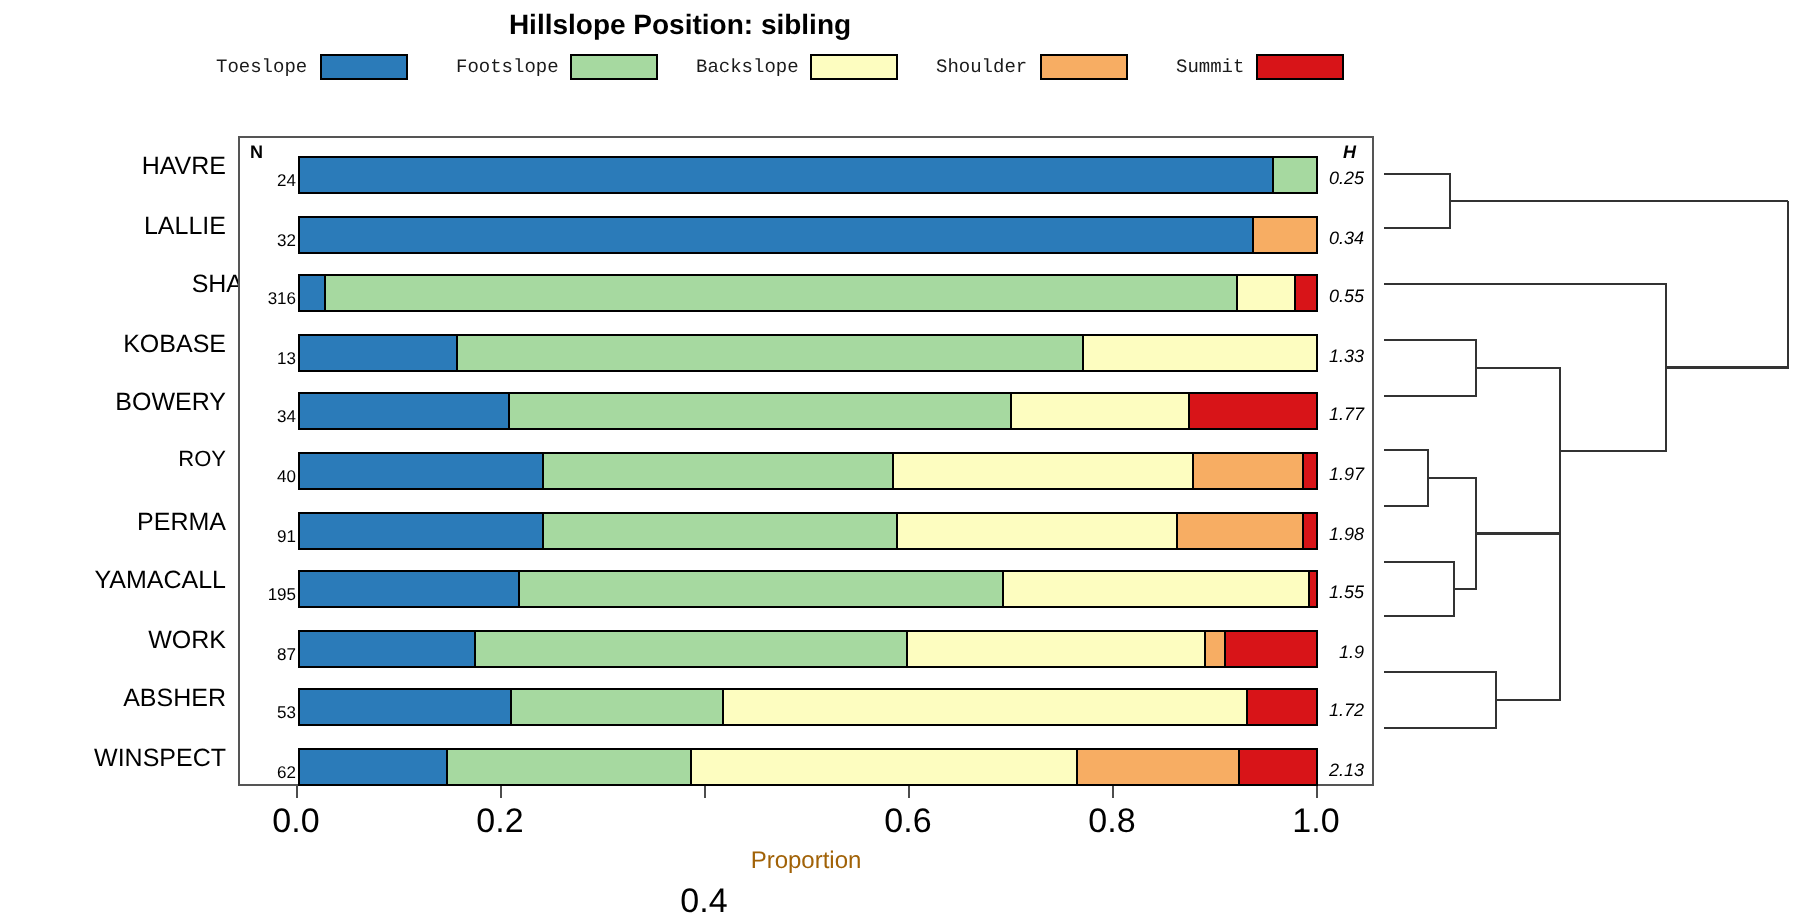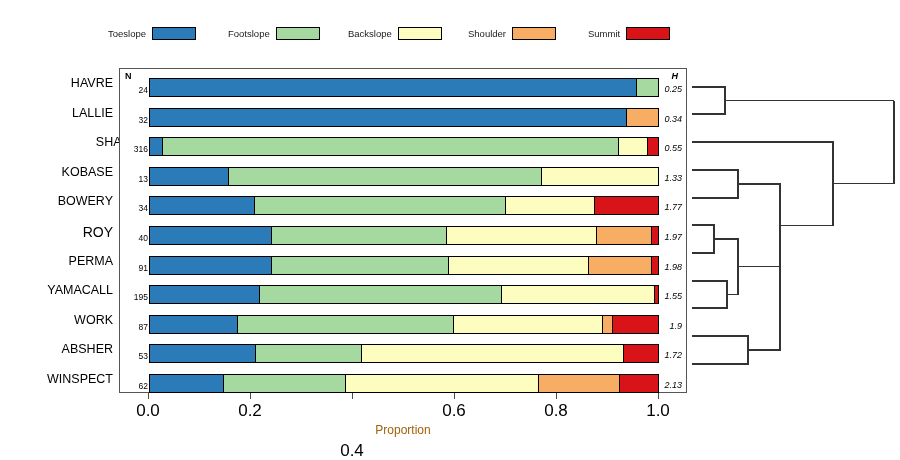--- a/index.html
+++ b/index.html
@@ -17,21 +17,21 @@
   
   .chart-title {
     position:absolute; left:0; top:4px; width:680px;
     text-align:center;
     font-size:14px; font-weight:bold;
     letter-spacing:0px;
   }
 
   
   .legend {
-    position:absolute; left:108px; top:25px; width:580px; height:16px;
+    position:absolute; left:108px; top:25px; width:580px; height:16px;font-family:Liberation Mono, monospace;
   }
   .legend-item {
     position:absolute; top:0; height:16px;
     display:flex; align-items:center;
   }
   .legend-label {
     font-size:9.5px; color:#1a1a1a; white-space:nowrap;
   }
   .legend-swatch {
     width:44px; height:13px;
@@ -109,20 +109,21 @@
   .dendro {
     position:absolute; left:690px; top:68px; width:210px; height:325px;
   }
   .dendro svg { display:block; }
 </style>
 </head>
 <body>
 
 <div id="root">
 
+  <div class="chart-title">Hillslope Position: sibling</div>
 
   <div class="legend">
     <div class="legend-item" style="left:0px;">
       <span class="legend-label">Toeslope</span>
       <span class="legend-swatch" style="background:#2b7bb9;"></span>
     </div>
     <div class="legend-item" style="left:120px;">
       <span class="legend-label">Footslope</span>
       <span class="legend-swatch" style="background:#a6d9a0;"></span>
     </div>
@@ -139,21 +140,21 @@
       <span class="legend-swatch" style="background:#d81418;"></span>
     </div>
   </div>
 
   <div id="ylabels">
       <div style="position: absolute; right: 787px; top: 76px; font-size: 12.5px; white-space: nowrap;">HAVRE</div>
       <div style="position: absolute; right: 787px; top: 105.6px; font-size: 12.5px; white-space: nowrap;">LALLIE</div>
       <div style="position: absolute; right: 750px; top: 135.2px; font-size: 12.5px; white-space: nowrap; text-align: right;">SHAMBO</div>
       <div style="position: absolute; right: 787px; top: 164.8px; font-size: 12.5px; white-space: nowrap;">KOBASE</div>
       <div style="position: absolute; right: 787px; top: 194.4px; font-size: 12.5px; white-space: nowrap;">BOWERY</div>
-      <div style="position: absolute; right: 787px; top: 224px; font-size: 14px; white-space: nowrap;">ROY</div>
+      <div style="position: absolute; right: 787px; top: 224px; font-size: 11px; white-space: nowrap;">ROY</div>
       <div style="position: absolute; right: 787px; top: 253.6px; font-size: 12.5px; white-space: nowrap;">PERMA</div>
       <div style="position: absolute; right: 787px; top: 283.2px; font-size: 12.5px; white-space: nowrap;">YAMACALL</div>
       <div style="position: absolute; right: 787px; top: 312.8px; font-size: 12.5px; white-space: nowrap;">WORK</div>
       <div style="position: absolute; right: 787px; top: 342.4px; font-size: 12.5px; white-space: nowrap;">ABSHER</div>
       <div style="position: absolute; right: 787px; top: 372px; font-size: 12.5px; white-space: nowrap;">WINSPECT</div>
     </div>
 
   <div class="panel">
     <div class="col-head n">N</div>
     <div class="col-head h">H</div>

